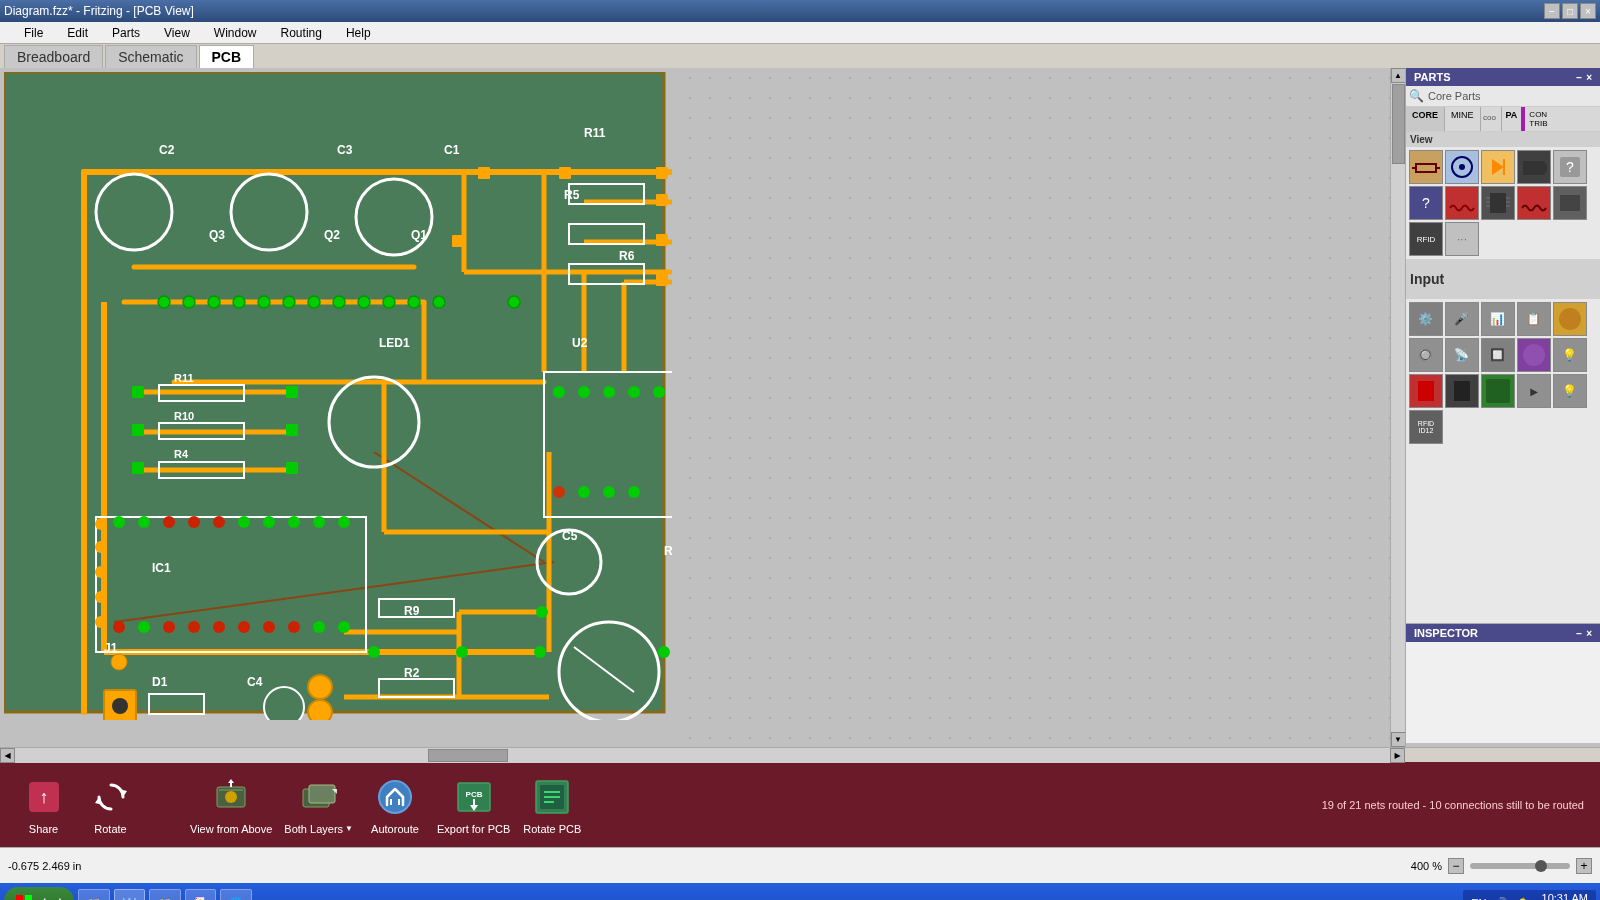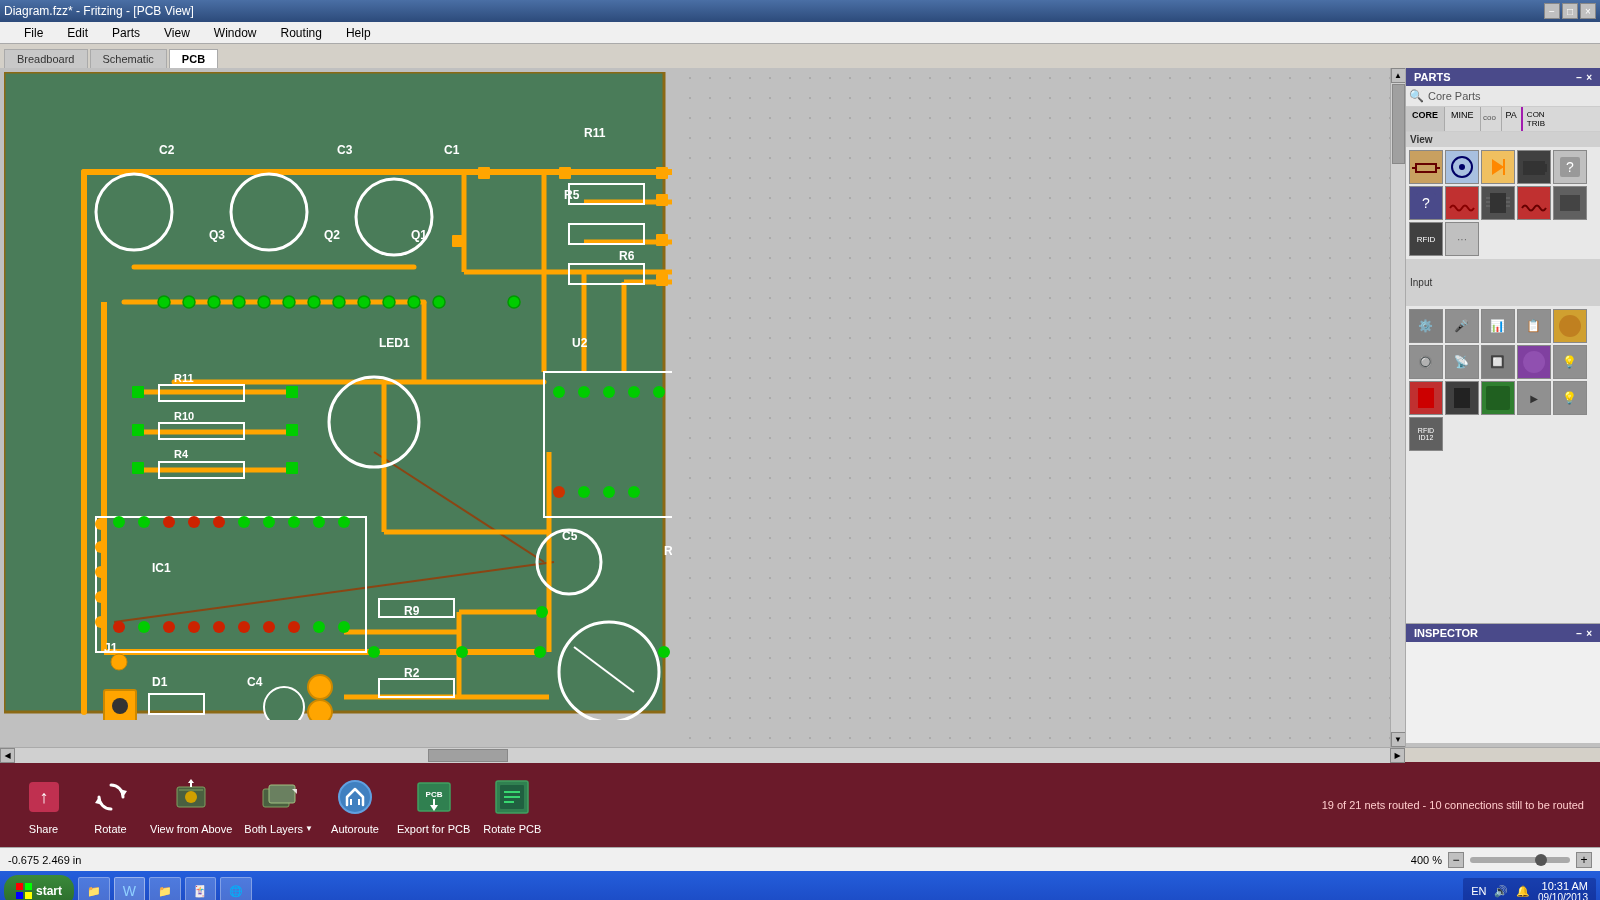--- a/index.html
+++ b/index.html
@@ -20,21 +20,21 @@
       display: flex; align-items: center; padding: 0 18px; gap: 12px;
     }
     #menu-bar span { cursor: pointer; padding: 2px 6px; font-size: 12px; }
 
     
     #tab-bar {
       width: 100%; height: 24px; background: #d4d0c8;
       display: flex; align-items: flex-end; padding-left: 4px;
     }
     .tab {
-      padding: 3px 12px; font-size: 11px; cursor: pointer; border: 1px solid #aaa;
+      padding: 3px 12px; font-size: 14px; cursor: pointer; border: 1px solid #aaa;
       border-bottom: none; background: #c8c8c8; color: #333; margin-right: 2px;
     }
     .tab.active { background: white; color: black; font-weight: bold; }
     #parts-header {
       background: #4a4a8a; color: white; padding: 3px 6px; font-size: 11px;
       display: flex; align-items: center; justify-content: space-between;
     }
     #parts-search {
       display: flex; align-items: center; padding: 3px; background: white;
       border-bottom: 1px solid #ccc; gap: 4px;
@@ -317,21 +317,21 @@
 
     <div style="background:#d8d8d8;border-bottom:1px solid #ccc;">
       <div style="display:flex;flex-direction:row;font-size:9px;gap:0;">
         <div style="padding:3px 6px;border-right:1px solid #aaa;cursor:pointer;background:#c8c8c8;font-weight:bold;">CORE</div>
         <div style="padding:3px 6px;border-right:1px solid #aaa;cursor:pointer;">MINE</div>
         <div style="padding:3px 2px;border-right:1px solid #aaa;cursor:pointer;">
           <svg width="16" height="12">
               <text y="10" font-size="8" fill="#555">coo</text>
             </svg>
         </div>
-        <div style="padding:3px 4px;border-right:2px solid #a21caf;cursor:pointer;">PA</div>
+        <div style="padding:3px 4px;border-right:4px solid #a21caf;cursor:pointer;font-weight:bold;">PA</div>
         <div style="padding:3px 4px;cursor:pointer;font-size:8px;">CON<br>TRIB</div>
       </div>
     </div>
 
     <div style="flex:1;overflow-y:hidden;background:#e8e8e8;">
 
       <div style="padding:2px 4px;background:#d0d0d0;font-size:10px;font-weight:bold;color:#333;">View</div>
       <div style="display:flex;flex-wrap:wrap;gap:2px;padding:3px;">
 
         <div style="width:34px;height:34px;background:#c8a060;border:1px solid #888;display:flex;align-items:center;justify-content:center;font-size:10px;cursor:pointer;">
@@ -396,21 +396,21 @@
         </div>
         <div style="width:34px;height:34px;background:#606060;border:1px solid #888;display:flex;align-items:center;justify-content:center;cursor:pointer;">
           <svg width="28" height="28">
               <rect x="4" y="6" width="20" height="16" fill="#444"></rect>
             </svg>
         </div>
         <div style="width:34px;height:34px;background:#404040;border:1px solid #888;display:flex;align-items:center;justify-content:center;cursor:pointer;font-size:8px;color:white;">RFID</div>
         <div style="width:34px;height:34px;background:#c0c0c0;border:1px solid #888;display:flex;align-items:center;justify-content:center;cursor:pointer;font-size:10px;color:#666;">···</div>
       </div>
 
-      <div style="padding:18px 4px;background:#d0d0d0;font-size:10px;font-weight:normal;color:#333;">Input</div>
+      <div style="padding:12px 4px;background:#d0d0d0;font-size:14px;font-weight:bold;color:#333;">Input</div>
       <div style="display:flex;flex-wrap:wrap;gap:2px;padding:3px;">
         <div style="width:34px;height:34px;background:#808080;border:1px solid #888;display:flex;align-items:center;justify-content:center;cursor:pointer;">⚙️</div>
         <div style="width:34px;height:34px;background:#909090;border:1px solid #888;display:flex;align-items:center;justify-content:center;cursor:pointer;">🎤</div>
         <div style="width:34px;height:34px;background:#909090;border:1px solid #888;display:flex;align-items:center;justify-content:center;cursor:pointer;">📊</div>
         <div style="width:34px;height:34px;background:#909090;border:1px solid #888;display:flex;align-items:center;justify-content:center;cursor:pointer;">📋</div>
         <div style="width:34px;height:34px;background:#d0a030;border:1px solid #888;display:flex;align-items:center;justify-content:center;cursor:pointer;">
           <svg width="28" height="28">
               <circle cx="14" cy="14" r="11" fill="#c08020"></circle>
             </svg>
         </div>
@@ -485,21 +485,21 @@
       <svg width="40" height="40">
           <path d="M20,8 A12,12 0 0 1 32,20" fill="none" stroke="white" stroke-width="3" stroke-linecap="round"></path>
           <polygon points="32,20 28,12 36,14" fill="white"></polygon>
           <path d="M20,32 A12,12 0 0 1 8,20" fill="none" stroke="white" stroke-width="3" stroke-linecap="round"></path>
           <polygon points="8,20 12,28 4,26" fill="white"></polygon>
         </svg>
     </div>
     <span>Rotate</span>
   </div>
 
-  <div style="display:flex;flex-direction:column;align-items:center;gap:4px;cursor:pointer;color:white;font-size:11px;min-width:70px;">
+  <div style="display:flex;flex-direction:column;align-items:center;gap:4px;cursor:pointer;color:white;font-size:11px;min-width:70px;margin-left:40px;">
     <div style="width:44px;height:44px;display:flex;align-items:center;justify-content:center;">
       <svg width="40" height="40">
         <rect x="6" y="10" width="28" height="20" rx="2" fill="#4a6040" stroke="#80a060" stroke-width="1"></rect>
         <circle cx="20" cy="20" r="6" fill="#d0a000"></circle>
         <rect x="8" y="12" width="24" height="2" fill="#80a060" opacity="0.5"></rect>
         <line x1="20" y1="6" x2="20" y2="10" stroke="white" stroke-width="2"></line>
         <polygon points="17,6 23,6 20,2" fill="white"></polygon>
       </svg>
     </div>
     <span>View from Above</span>
@@ -554,21 +554,21 @@
       </svg>
     </div>
     <span>Rotate PCB</span>
   </div>
 
   <div style="margin-left:auto;color:#ffcccc;font-size:11px;">
     <span>19 of 21 nets routed - 10 connections still to be routed</span>
   </div>
 </div>
 
-<div id="status-bar" style="width:100%;height:24px;background:#f0f0f0;border-top:1px solid #aaa;display:flex;align-items:center;padding:0 8px;gap:12px;font-size:11px;">
+<div id="status-bar" style="width:100%;height:36px;background:#f0f0f0;border-top:1px solid #aaa;display:flex;align-items:center;padding:0 8px;gap:12px;font-size:11px;">
   <span>-0.675  2.469 in</span>
   <div style="display:flex;align-items:center;gap:6px;margin-left:auto;">
     <span>400 %</span>
     <div style="width:16px;height:16px;background:#c0c0c0;border:1px solid #888;cursor:pointer;display:flex;align-items:center;justify-content:center;font-size:12px;">−</div>
     <div style="width:100px;height:6px;background:#aaa;border-radius:3px;position:relative;cursor:pointer;">
       <div style="width:12px;height:12px;background:#555;border-radius:50%;position:absolute;top:-3px;left:65%;cursor:pointer;"></div>
     </div>
     <div style="width:16px;height:16px;background:#c0c0c0;border:1px solid #888;cursor:pointer;display:flex;align-items:center;justify-content:center;font-size:12px;">+</div>
   </div>
 </div>

